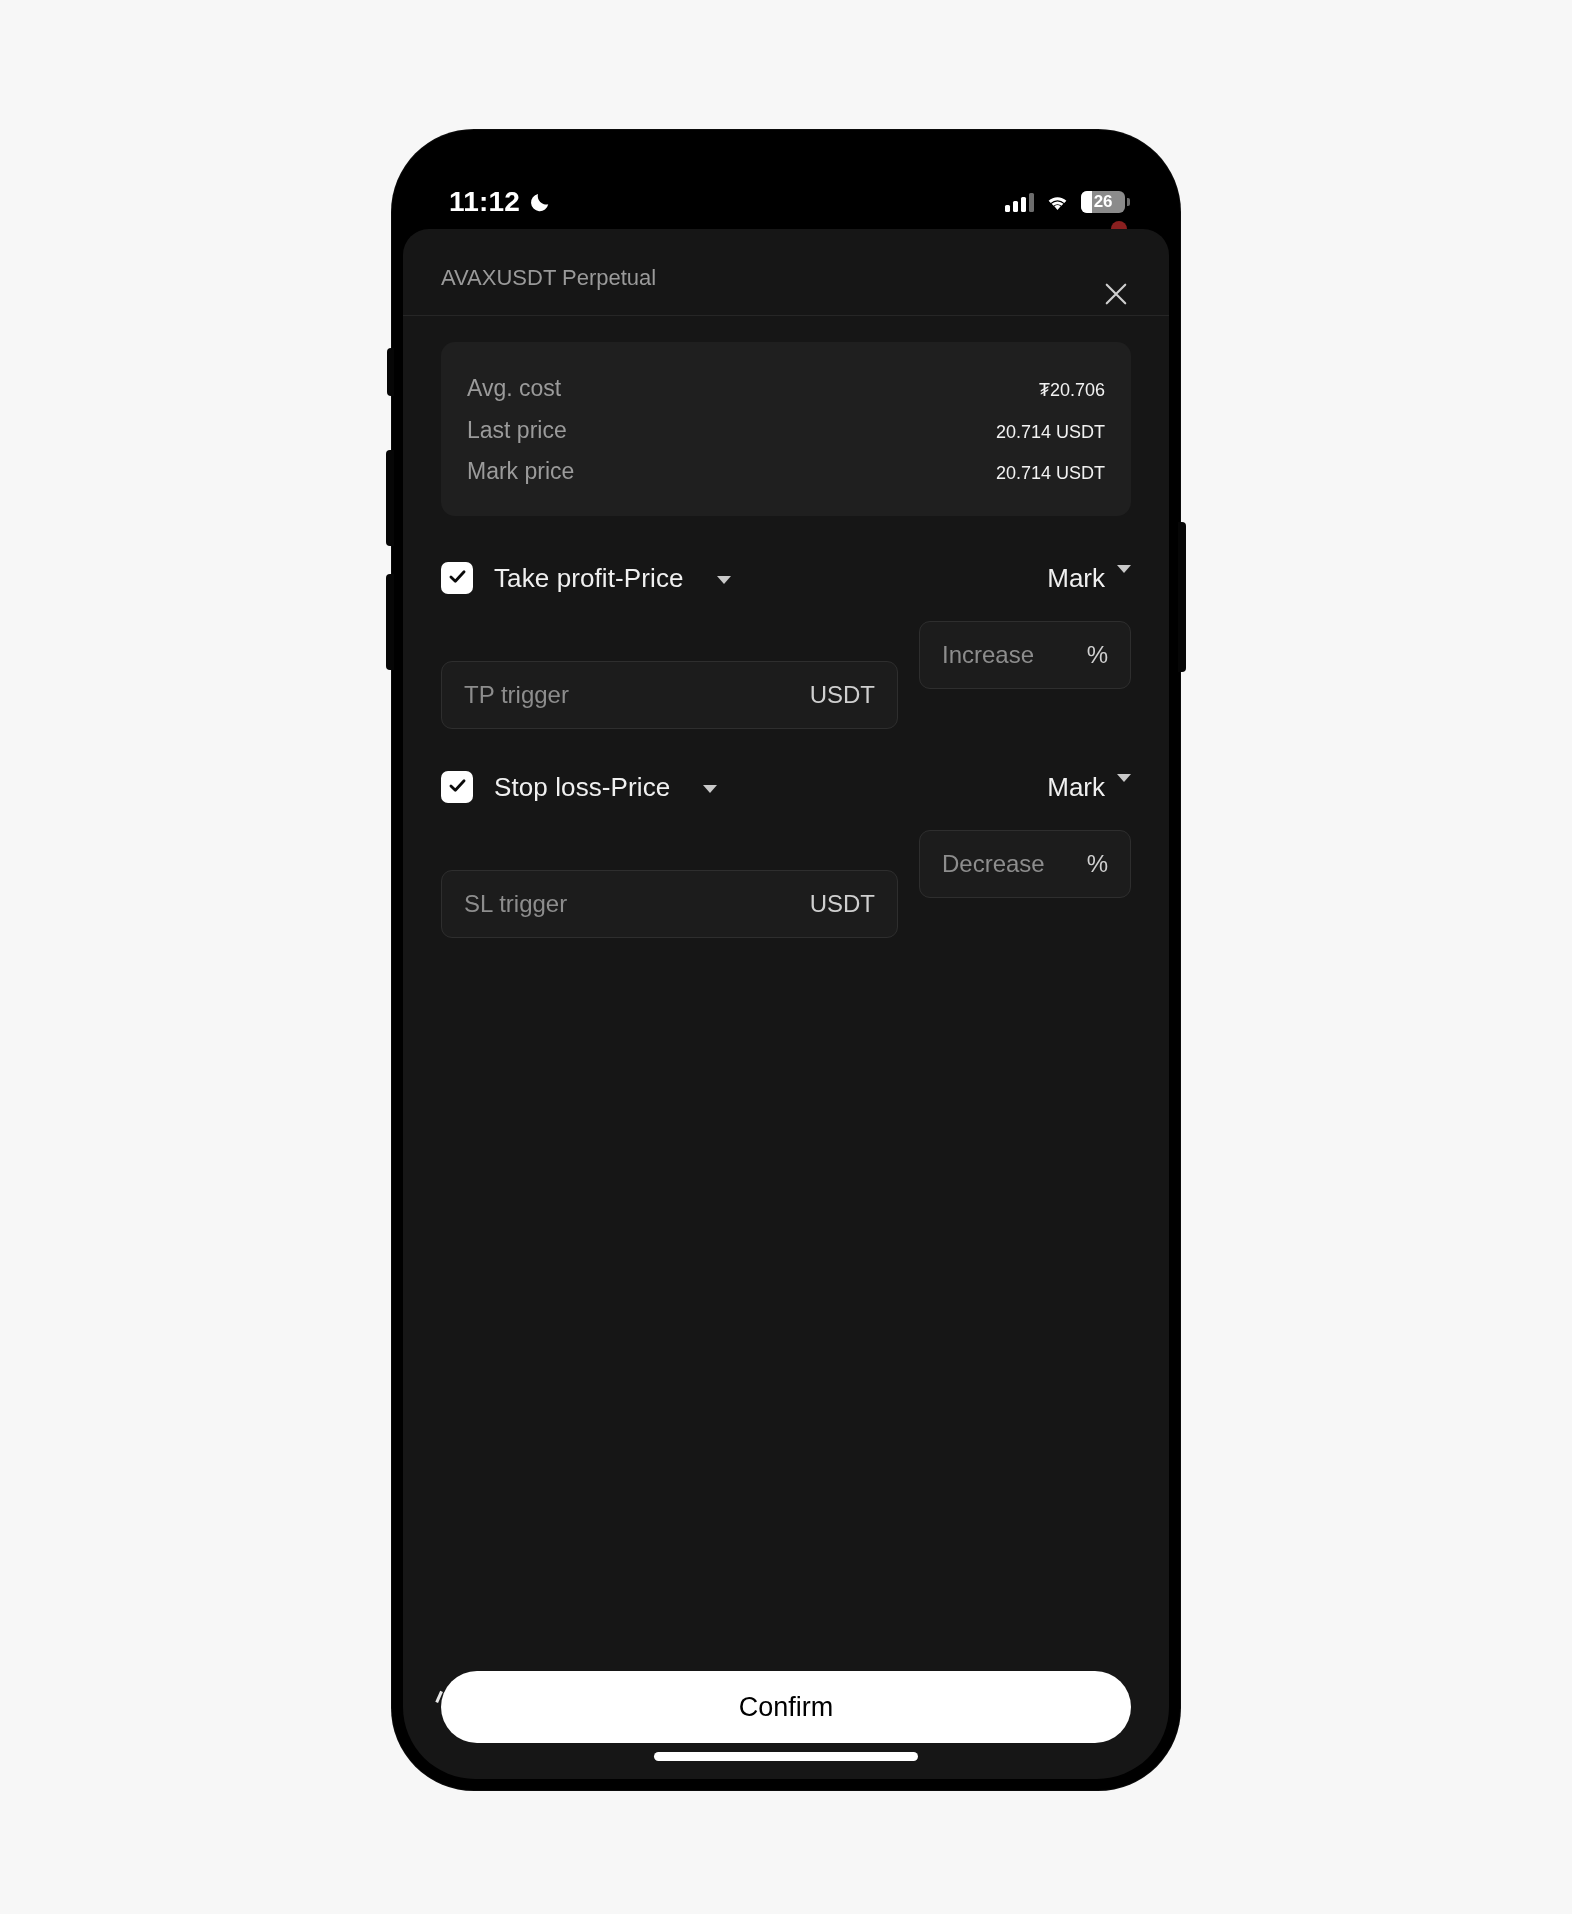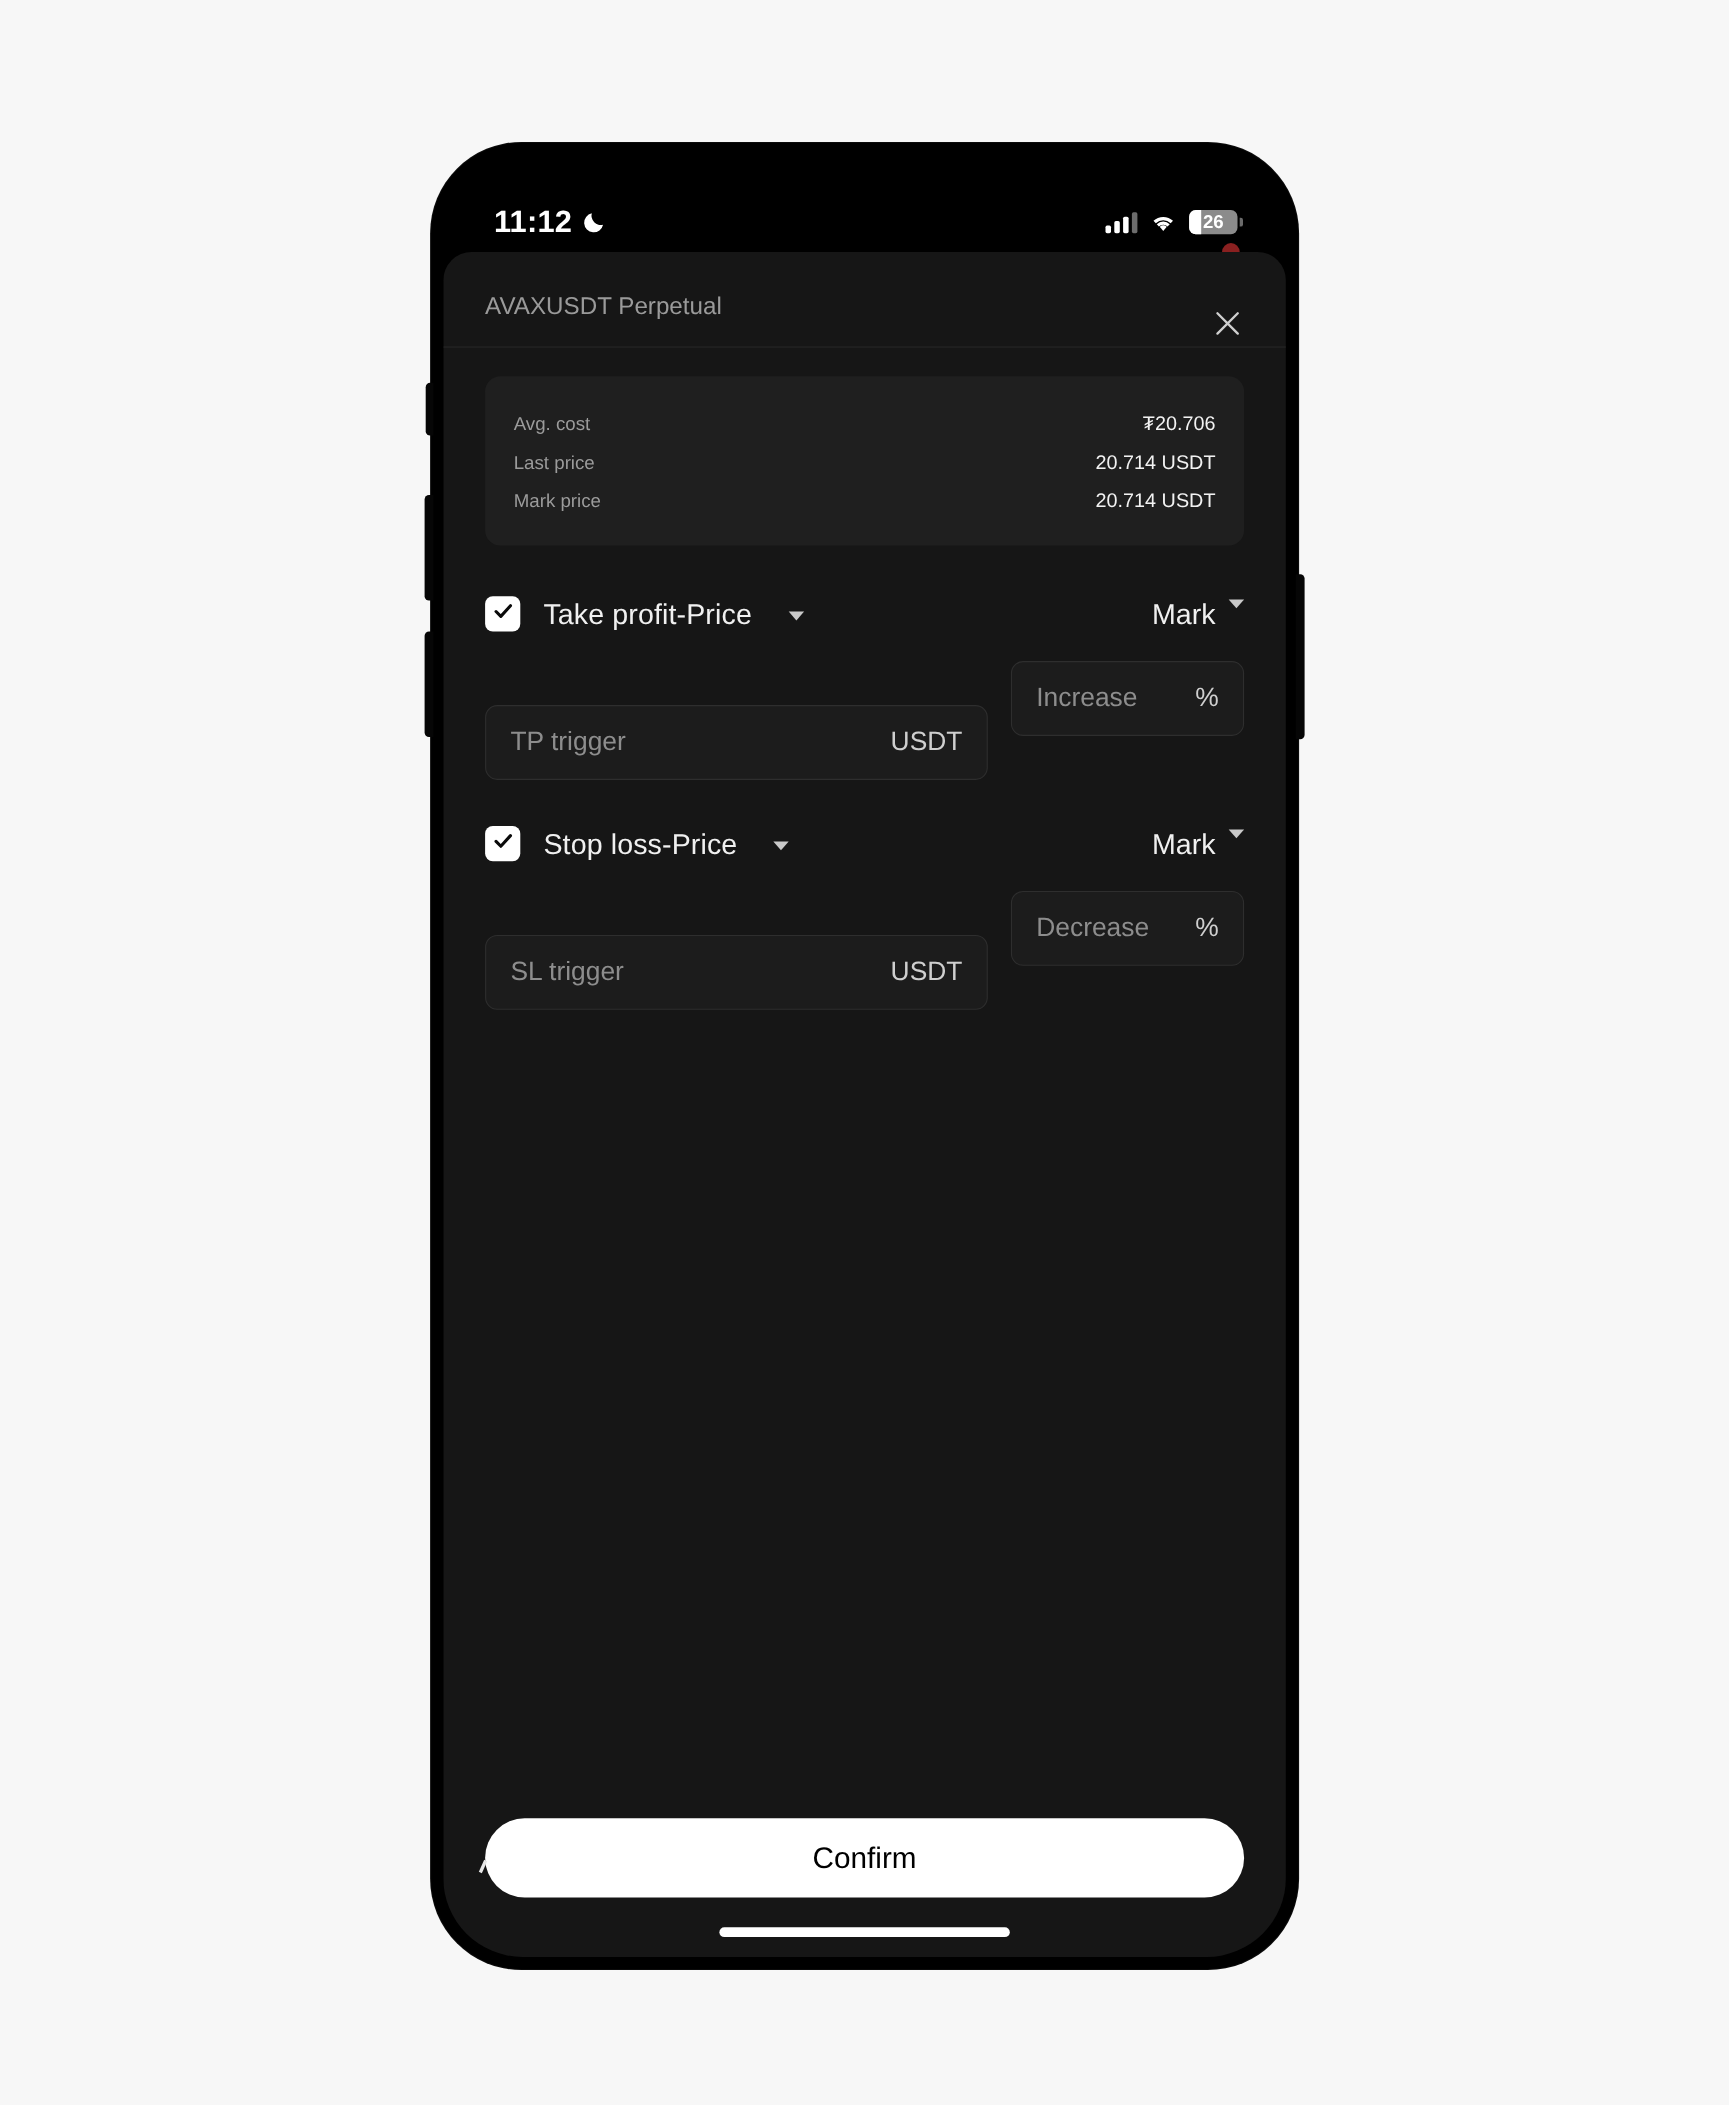--- a/index.html
+++ b/index.html
@@ -203,21 +203,21 @@
     padding: 26px 26px 24px 26px;
   }
   .price-row {
     display: flex;
     align-items: baseline;
     justify-content: space-between;
     padding: 4px 0;
   }
   .price-label {
     color: #9b9b9b;
-    font-size: 17px;
+    font-size: 23px;
     line-height: 1.45;
   }
   .price-value {
     color: #f2f2f2;
     font-size: 18px;
     line-height: 1.45;
   }
 
   
   .order-group { margin-top: 40px; }
@@ -293,21 +293,21 @@
     font-size: 24px;
   }
   .field-suffix {
     color: #cfcfcf;
     font-size: 24px;
   }
   .field.percent .field-suffix { color: #cfcfcf; }
 
   
   #sheet-footer {
-    padding: 0 38px 54px 38px;
+    padding: 0 38px 36px 38px;
   }
   #confirm-button {
     width: 100%;
     height: 72px;
     background: #ffffff;
     color: #000000;
     border: none;
     border-radius: 36px;
     font-family: "Liberation Sans", sans-serif;
     font-size: 27px;

